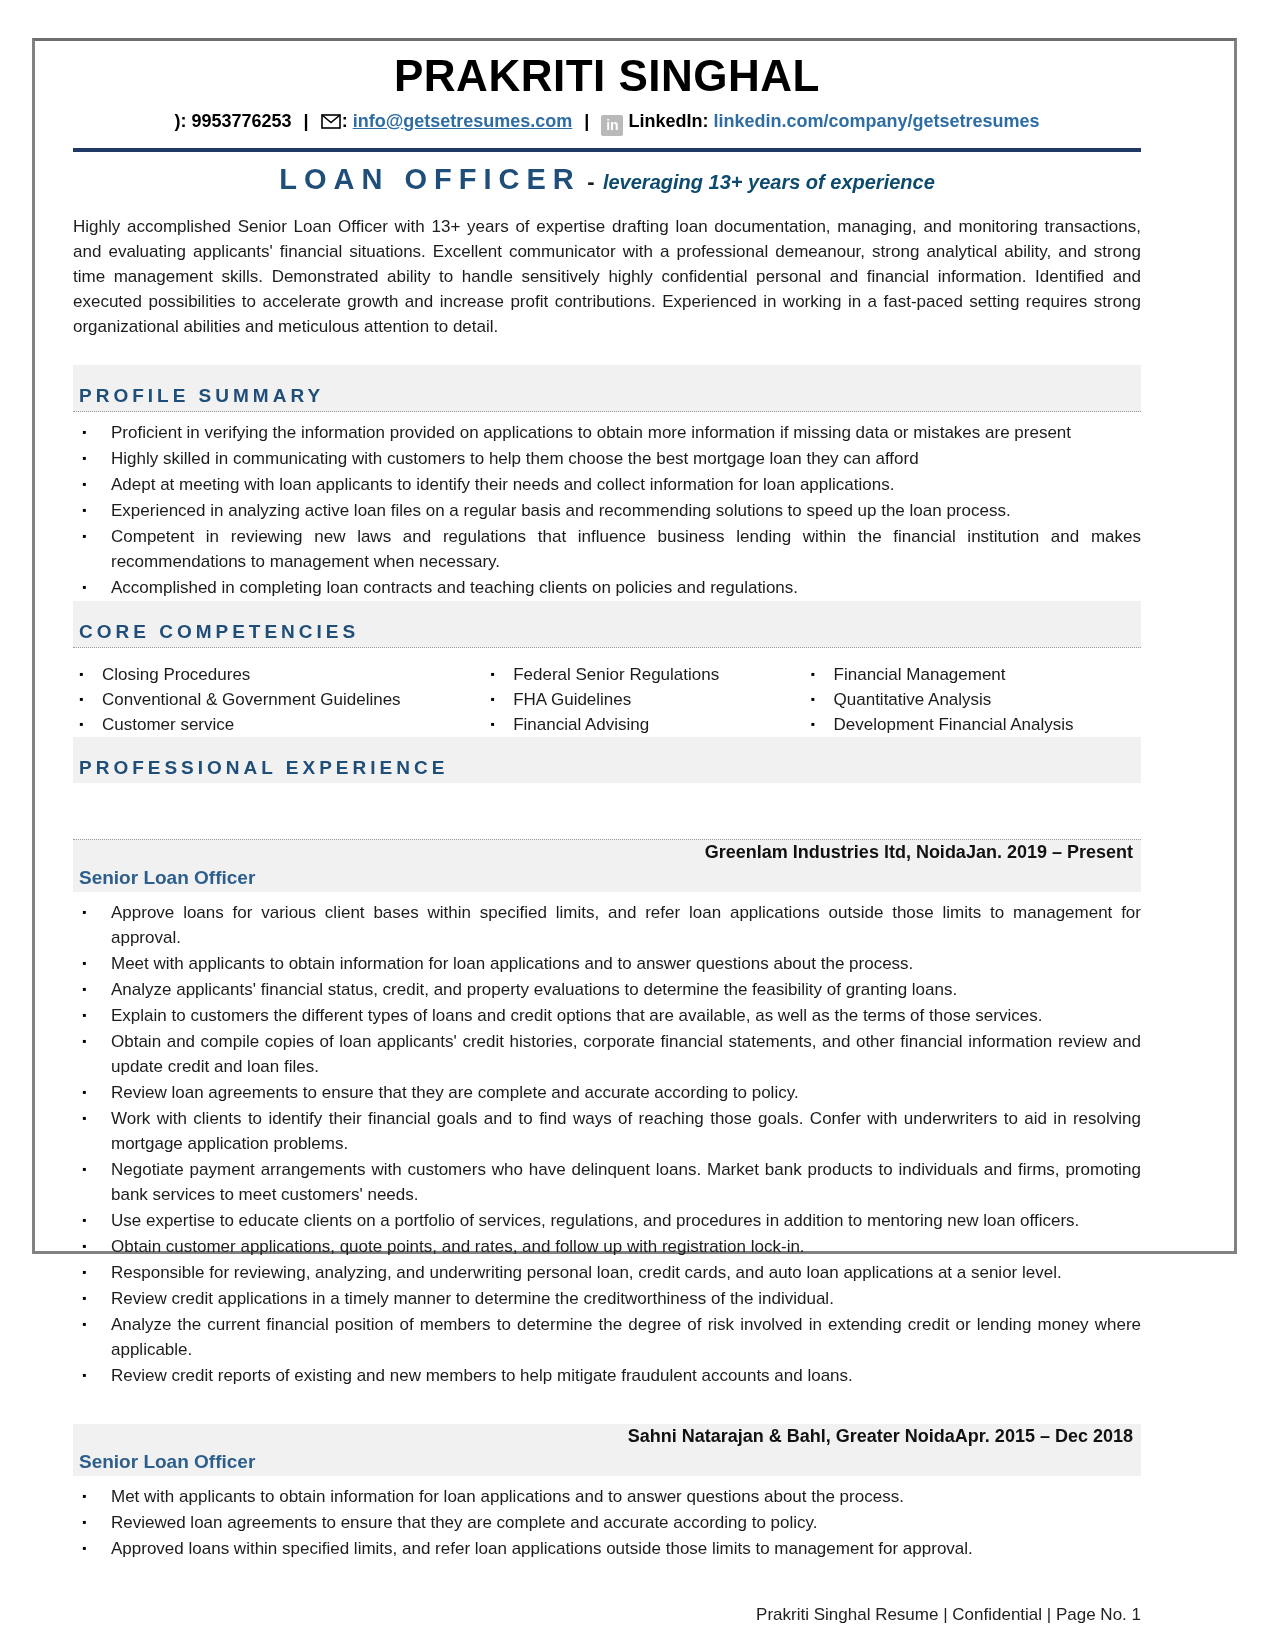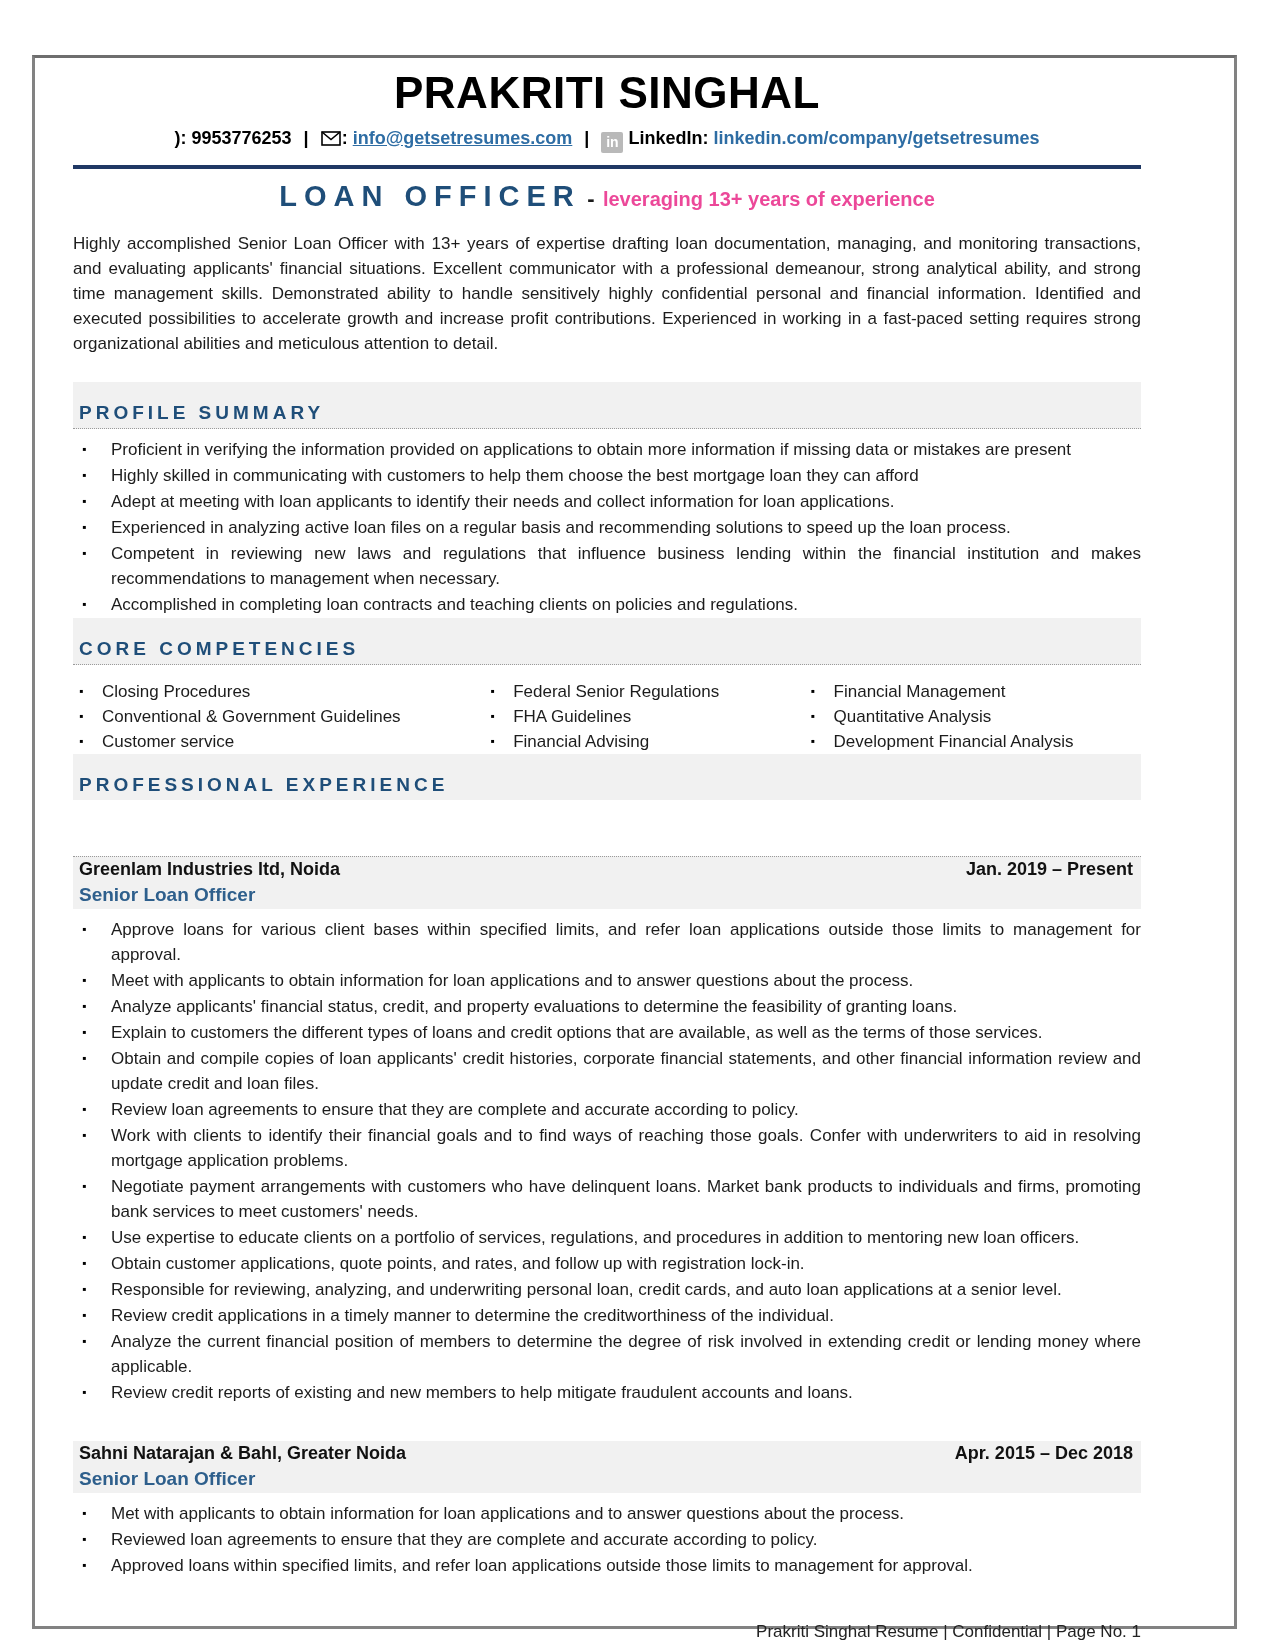--- a/index.html
+++ b/index.html
@@ -5,22 +5,22 @@
   * { margin: 0; padding: 0; box-sizing: border-box; }
   html, body { background: #ffffff; }
   body {
     width: 1275px; height: 1650px;
     position: relative;
     font-family: "Liberation Sans", "DejaVu Sans", sans-serif;
     color: #1a1a1a;
   }
   .page-frame {
     position: absolute;
-    left: 32px; top: 55px;
-    width: 1205px; height: 1574px;
+    left: 32px; top: 38px;
+    width: 1205px; height: 1216px;
     border: 3px solid #828282;
     border-top-color: #6e6e6e;
     background: #ffffff;
   }
   .content {
     padding: 8px 93px 0 38px; 
   }
   
   .name {
     text-align: center;
@@ -74,21 +74,22 @@
   .job-title-main {
     color: #1f4e79;
     font-size: 29px;
     font-weight: 700;
     letter-spacing: 7px;
   }
   .title-dash { font-size: 22px; font-weight: 700; margin: 0 4px 0 2px; }
   .tagline {
     font-size: 20px;
     font-weight: 700;
-    color: #ec4899;
+    font-style: italic;
+    color: #0c4a6e;
   }
   
   .summary {
     margin-top: 18px;
     font-size: 17px;
     line-height: 25px;
     text-align: justify;
     color: #1c1c1c;
   }
   .section-bar {
@@ -150,22 +151,23 @@
     background: #f1f1f1;
     padding: 2px 8px 3px 6px;
   }
   .job-head.first {
     border-top: 1px dotted #9a9a9a;
     margin-top: 56px;
   }
   .job-head.second { margin-top: 36px; }
   .company-row {
     display: flex;
-    justify-content: space-between;
+    justify-content: flex-end;
     align-items: baseline;
+    margin-left: 48px;
   }
   .company-name {
     font-size: 18px;
     font-weight: 700;
     color: #111111;
   }
   .job-dates {
     font-size: 18px;
     font-weight: 700;
     color: #111111;

